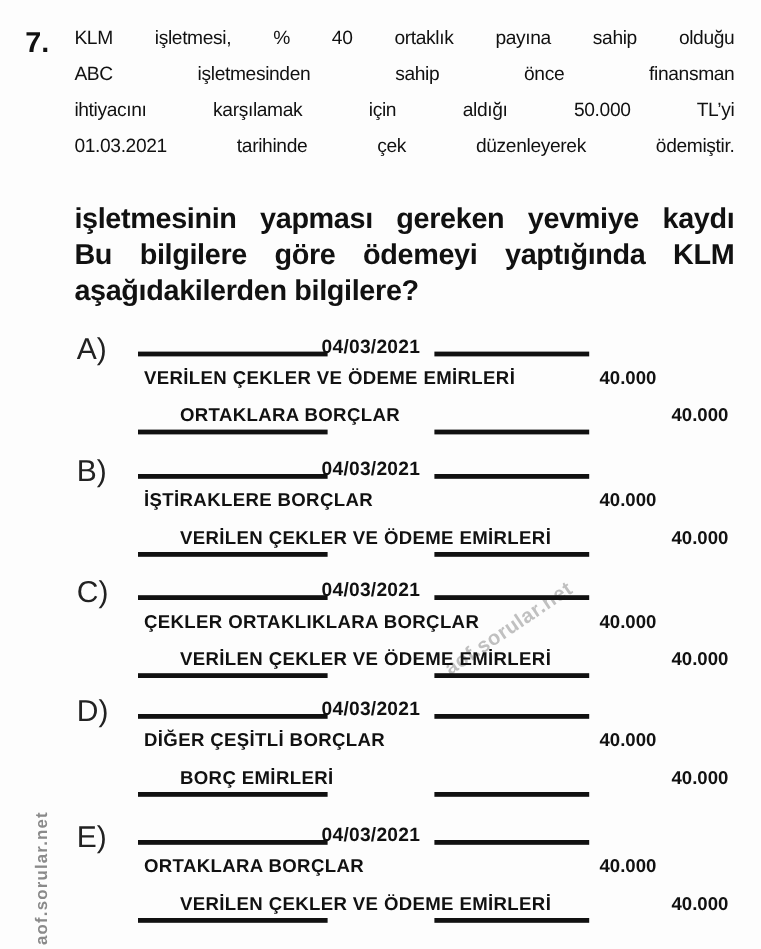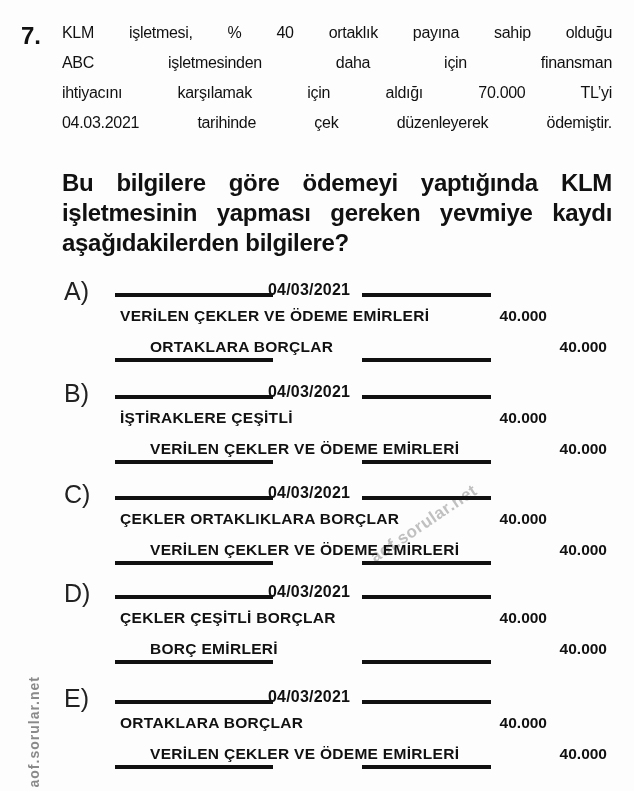--- a/index.html
+++ b/index.html
@@ -48,28 +48,28 @@
 
 <div class="page">
 
   <div class="wm-diagonal">aof.sorular.net</div>
   <div class="wm-vertical">aof.sorular.net</div>
 
   <div class="qnum">7.</div>
 
   <div class="qbody">
     <div class="ln just">KLM işletmesi, % 40 ortaklık payına sahip olduğu</div>
-    <div class="ln just">ABC işletmesinden daha için finansman</div>
-    <div class="ln just">ihtiyacını karşılamak için aldığı 70.000 TL’yi</div>
-    <div class="ln just">04.03.2021 tarihinde çek düzenleyerek ödemiştir.</div>
+    <div class="ln just">ABC işletmesinden sahip önce finansman</div>
+    <div class="ln just">ihtiyacını karşılamak için aldığı 50.000 TL’yi</div>
+    <div class="ln just">01.03.2021 tarihinde çek düzenleyerek ödemiştir.</div>
   </div>
 
   <div class="qprompt">
+    <div class="ln just">işletmesinin yapması gereken yevmiye kaydı</div>
     <div class="ln just">Bu bilgilere göre ödemeyi yaptığında KLM</div>
-    <div class="ln just">işletmesinin yapması gereken yevmiye kaydı</div>
     <div class="ln">aşağıdakilerden bilgilere?</div>
   </div>
 
   <div class="opt" style="top:277px;">
     <div class="letter">A)</div>
     <div class="hline hl-left hl-top"></div>
     <div class="date">04/03/2021</div>
     <div class="hline hl-right hl-top"></div>
     <div class="acct debit">VERİLEN ÇEKLER VE ÖDEME EMİRLERİ</div>
     <div class="amt debit">40.000</div>
@@ -77,21 +77,21 @@
     <div class="amt credit">40.000</div>
     <div class="hline hl-left hl-bottom"></div>
     <div class="hline hl-right hl-bottom"></div>
   </div>
 
   <div class="opt" style="top:379px;">
     <div class="letter">B)</div>
     <div class="hline hl-left hl-top"></div>
     <div class="date">04/03/2021</div>
     <div class="hline hl-right hl-top"></div>
-    <div class="acct debit">İŞTİRAKLERE ÇEŞİTLİ</div>
+    <div class="acct debit">İŞTİRAKLERE BORÇLAR</div>
     <div class="amt debit">40.000</div>
     <div class="acct credit">VERİLEN ÇEKLER VE ÖDEME EMİRLERİ</div>
     <div class="amt credit">40.000</div>
     <div class="hline hl-left hl-bottom"></div>
     <div class="hline hl-right hl-bottom"></div>
   </div>
 
   <div class="opt" style="top:480px;">
     <div class="letter">C)</div>
     <div class="hline hl-left hl-top"></div>
@@ -103,21 +103,21 @@
     <div class="amt credit">40.000</div>
     <div class="hline hl-left hl-bottom"></div>
     <div class="hline hl-right hl-bottom"></div>
   </div>
 
   <div class="opt" style="top:579px;">
     <div class="letter">D)</div>
     <div class="hline hl-left hl-top"></div>
     <div class="date">04/03/2021</div>
     <div class="hline hl-right hl-top"></div>
-    <div class="acct debit">ÇEKLER ÇEŞİTLİ BORÇLAR</div>
+    <div class="acct debit">DİĞER ÇEŞİTLİ BORÇLAR</div>
     <div class="amt debit">40.000</div>
     <div class="acct credit">BORÇ EMİRLERİ</div>
     <div class="amt credit">40.000</div>
     <div class="hline hl-left hl-bottom"></div>
     <div class="hline hl-right hl-bottom"></div>
   </div>
 
   <div class="opt" style="top:684px;">
     <div class="letter">E)</div>
     <div class="hline hl-left hl-top"></div>

